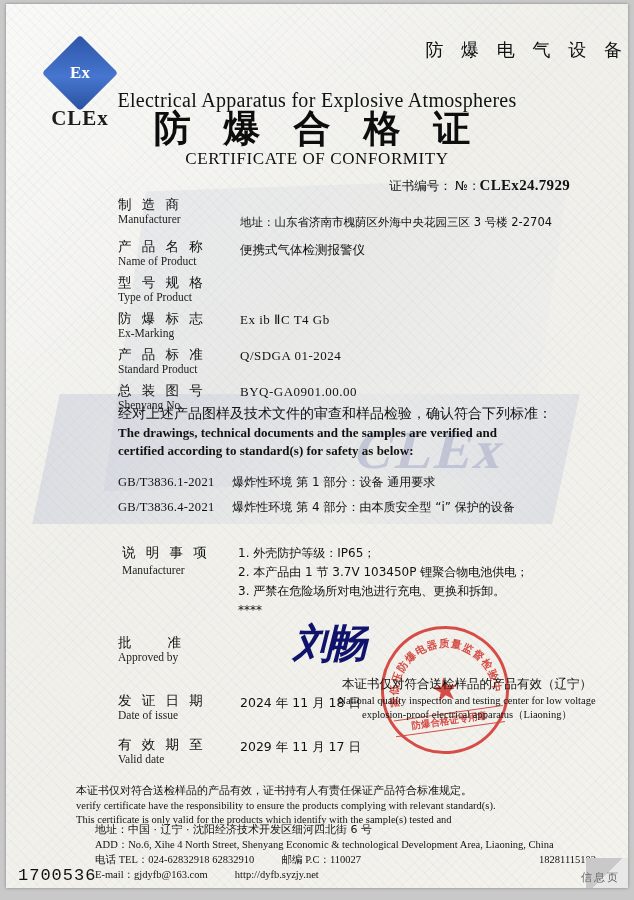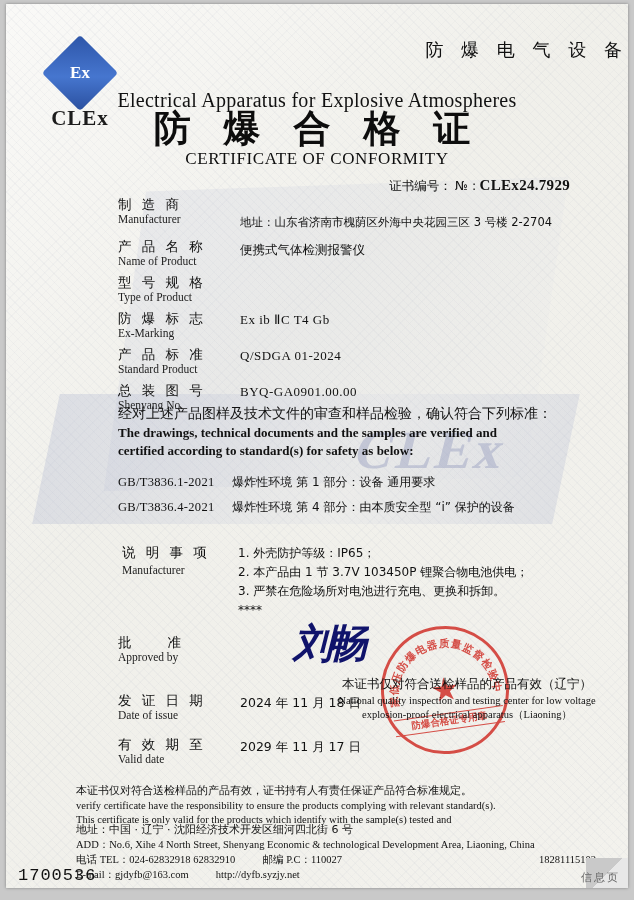--- a/index.html
+++ b/index.html
@@ -186,21 +186,21 @@
   }
   .center-name .cn{font-family:"DejaVu Sans",sans-serif;font-size:12.5px;color:#111;}
   .center-name .en{font-size:10.5px;color:#111;line-height:13px;margin-top:1px;}
 
   
   .notes{position:absolute;left:70px;top:778px;width:500px;}
   .notes .cn{font-family:"DejaVu Sans",sans-serif;font-size:11px;color:#111;line-height:17px;}
   .notes .en{font-size:10.5px;color:#111;line-height:14px;}
 
   .addr{position:absolute;left:70px;top:818px;width:520px;}
-  .addr div{font-size:10.5px;color:#111;line-height:15px;}
+  .addr div{font-size:10.5px;color:#111;line-height:15px;margin-left:19px;}
   .addr .cnl{font-family:"DejaVu Sans",sans-serif;font-size:11px;}
   .addr .phone-extra{position:absolute;right:0;top:30px;font-size:10.5px;}
 
   .barcode{
     position:absolute;left:18px;top:866px;
     font-family:"Liberation Mono", monospace;
     font-size:17px;letter-spacing:1px;color:#111;
   }
   .pageinfo{
     position:absolute;right:14px;top:870px;

